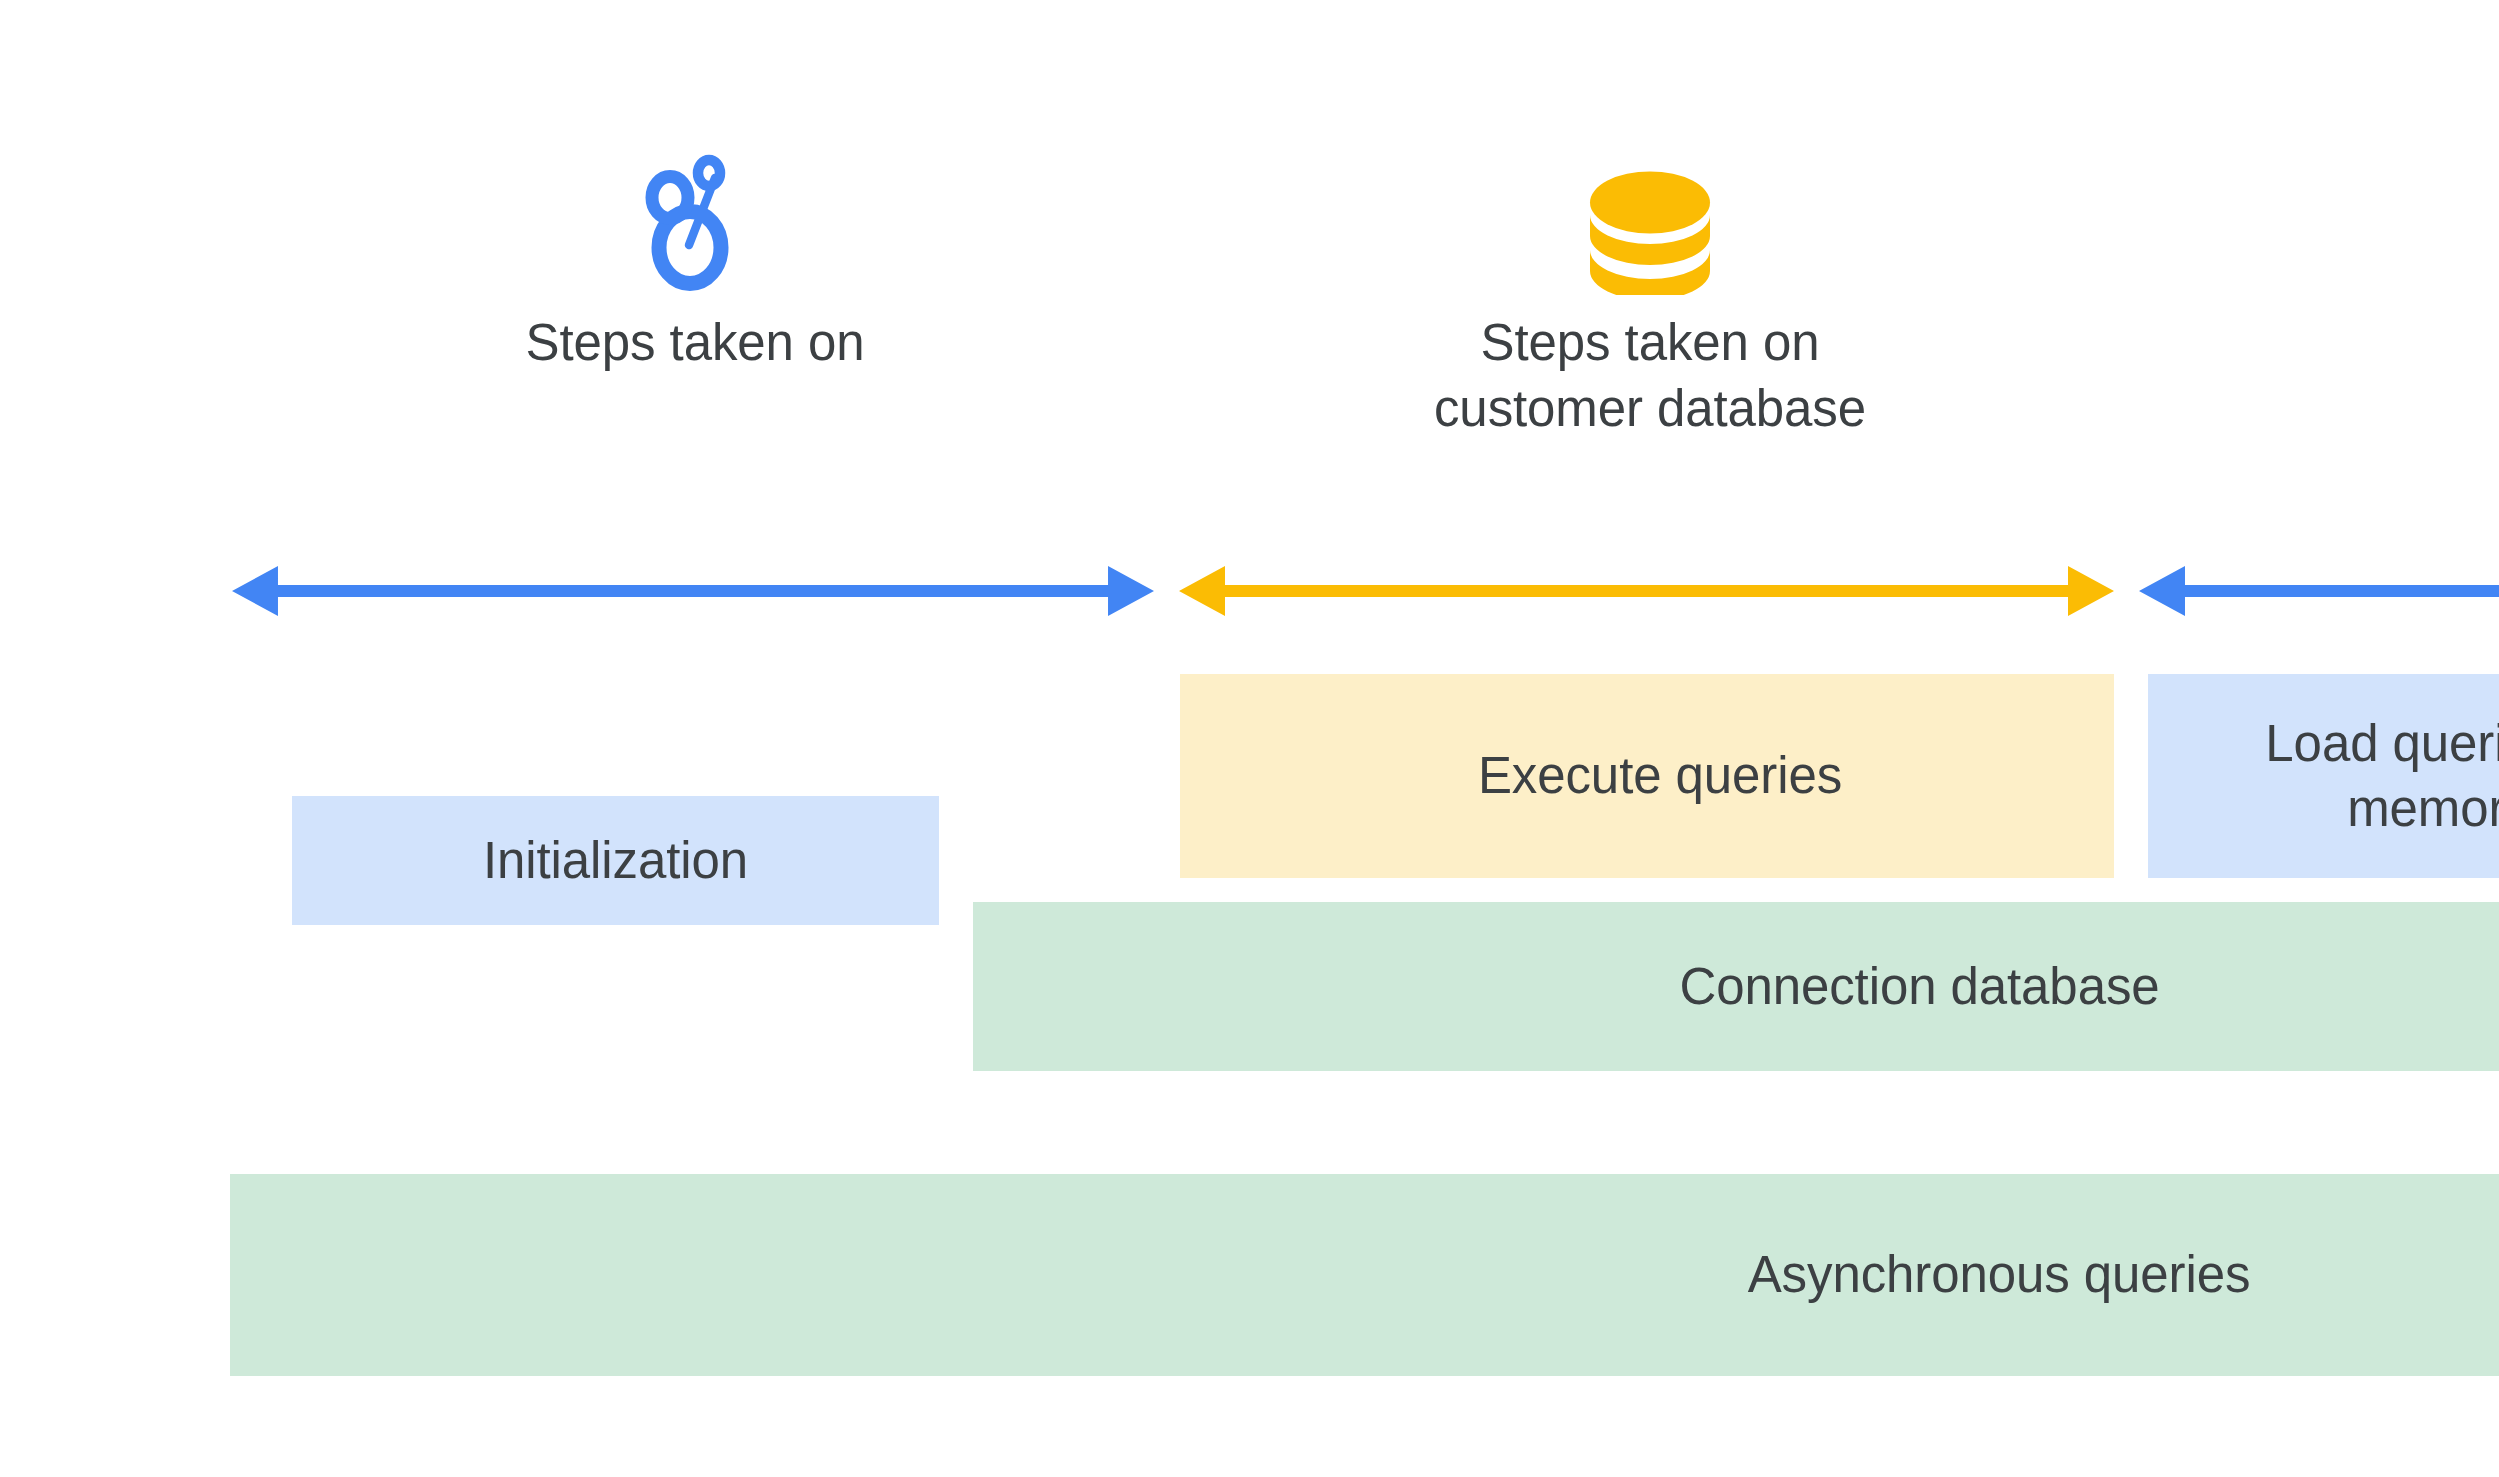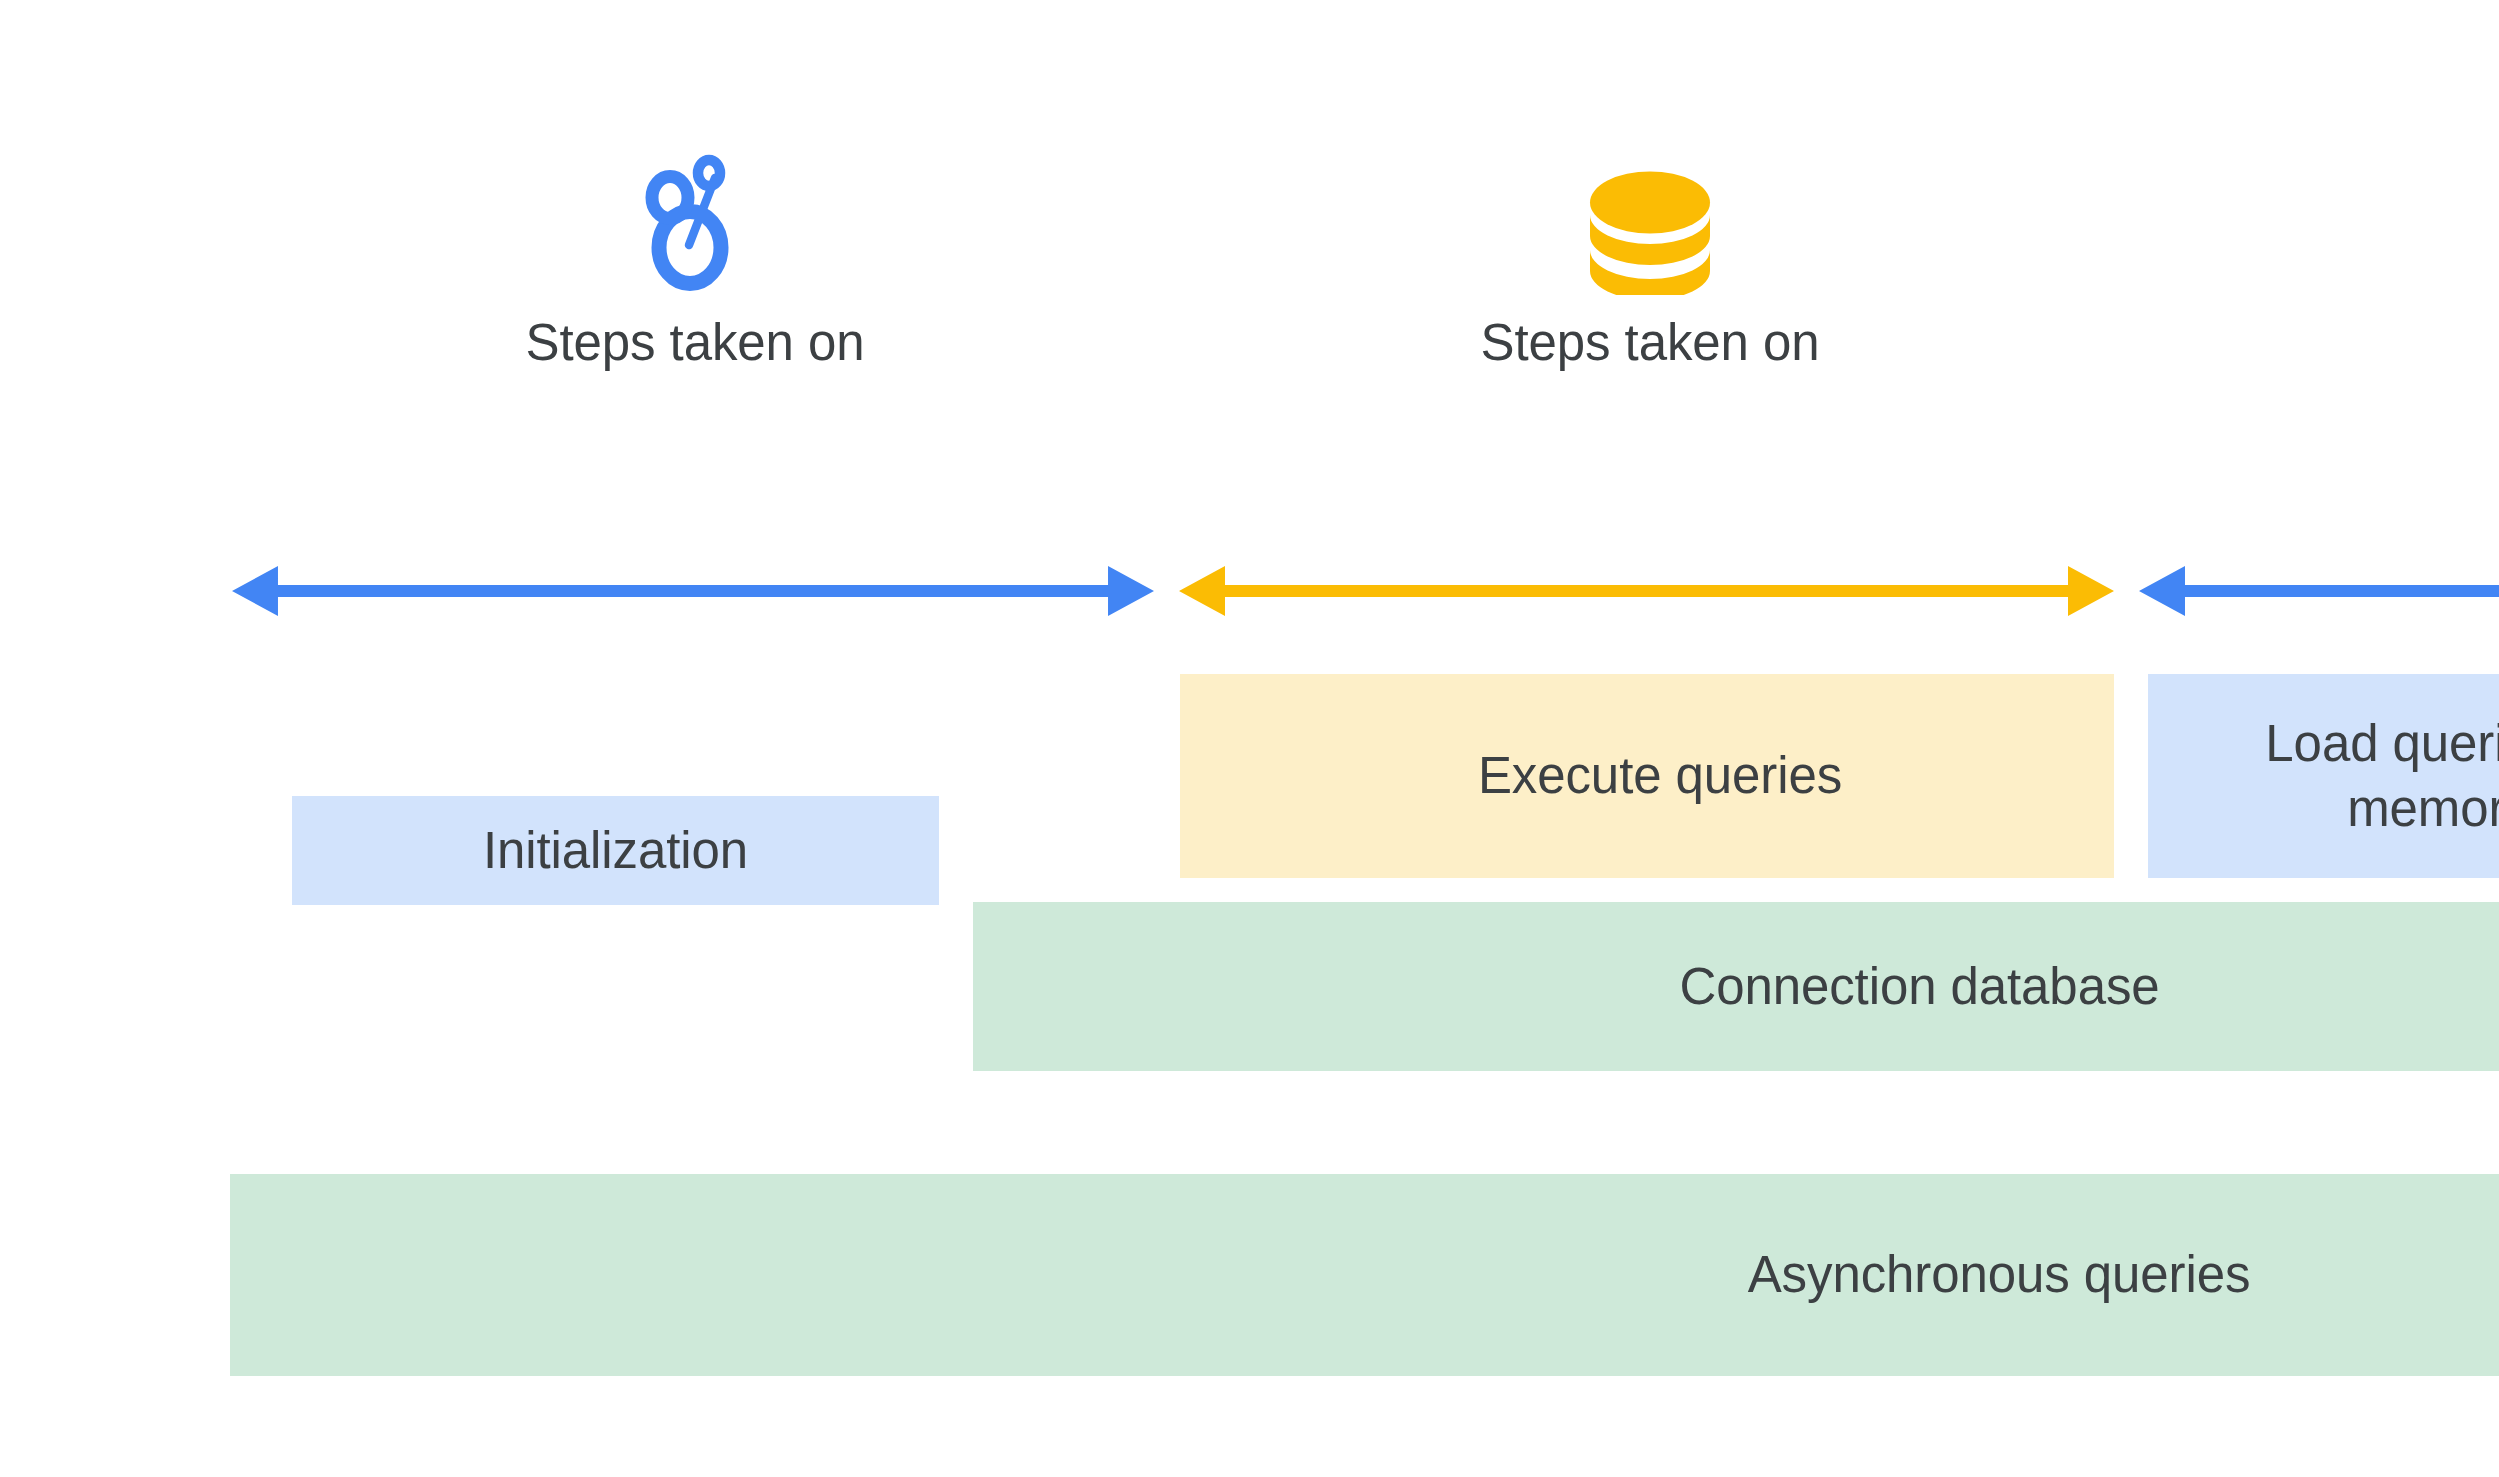--- a/index.html
+++ b/index.html
@@ -99,20 +99,21 @@
       <svg width="140" height="145" viewBox="0 0 280 290" xmlns="http://www.w3.org/2000/svg" aria-hidden="true">
         <g fill="#fbbc04">
           <path d="M20 200 a120 58 0 0 0 240 0 v42 a120 58 0 0 1 -240 0 z"></path>
           <path d="M20 130 a120 58 0 0 0 240 0 v42 a120 58 0 0 1 -240 0 z"></path>
           <ellipse cx="140" cy="105" rx="120" ry="62"></ellipse>
         </g>
       </svg>
     </span>
     <div class="phase-caption">
       <span class="ln">Steps taken on</span>
+      <span class="ln">customer database</span>
     </div>
   </div>
 
   <div class="span-arrow" style="left:232px; top:561px; width:922px;">
     <svg viewBox="0 0 1845 120" preserveAspectRatio="none" xmlns="http://www.w3.org/2000/svg" aria-hidden="true">
       <path d="M0 60 L92 10 L92 48 L1753 48 L1753 10 L1845 60 L1753 110 L1753 72 L92 72 L92 110 Z" fill="#4285f4"></path>
     </svg>
   </div>
 
   <div class="span-arrow" style="left:1179px; top:561px; width:935px;">
@@ -129,21 +130,21 @@
 
   <div class="bar bar-yellow" style="left:1180px; top:674px; width:934px; height:204px;">
     <span class="bar-label">Execute queries</span>
   </div>
 
   <div class="bar bar-blue" style="left:2148px; top:674px; width:582px; height:204px;">
     <span class="bar-label">Load queries in
 memory</span>
   </div>
 
-  <div class="bar bar-blue" style="left:292px; top:796px; width:647px; height:109px;">
+  <div class="bar bar-blue" style="left:292px; top:796px; width:647px; height:129px;">
     <span class="bar-label">Initialization</span>
   </div>
 
   <div class="bar bar-green" style="left:973px; top:902px; width:1893px; height:169px;">
     <span class="bar-label">Connection database</span>
   </div>
 
   <div class="bar bar-green" style="left:230px; top:1174px; width:3538px; height:202px;">
     <span class="bar-label">Asynchronous queries</span>
   </div>

